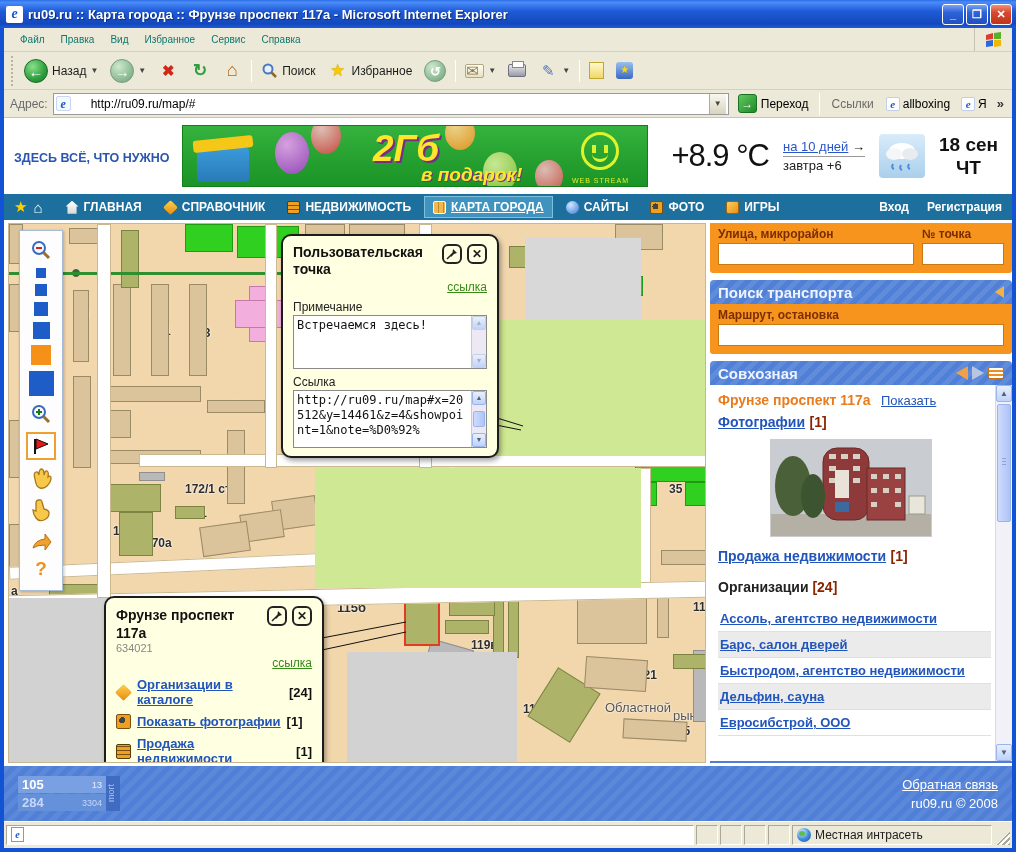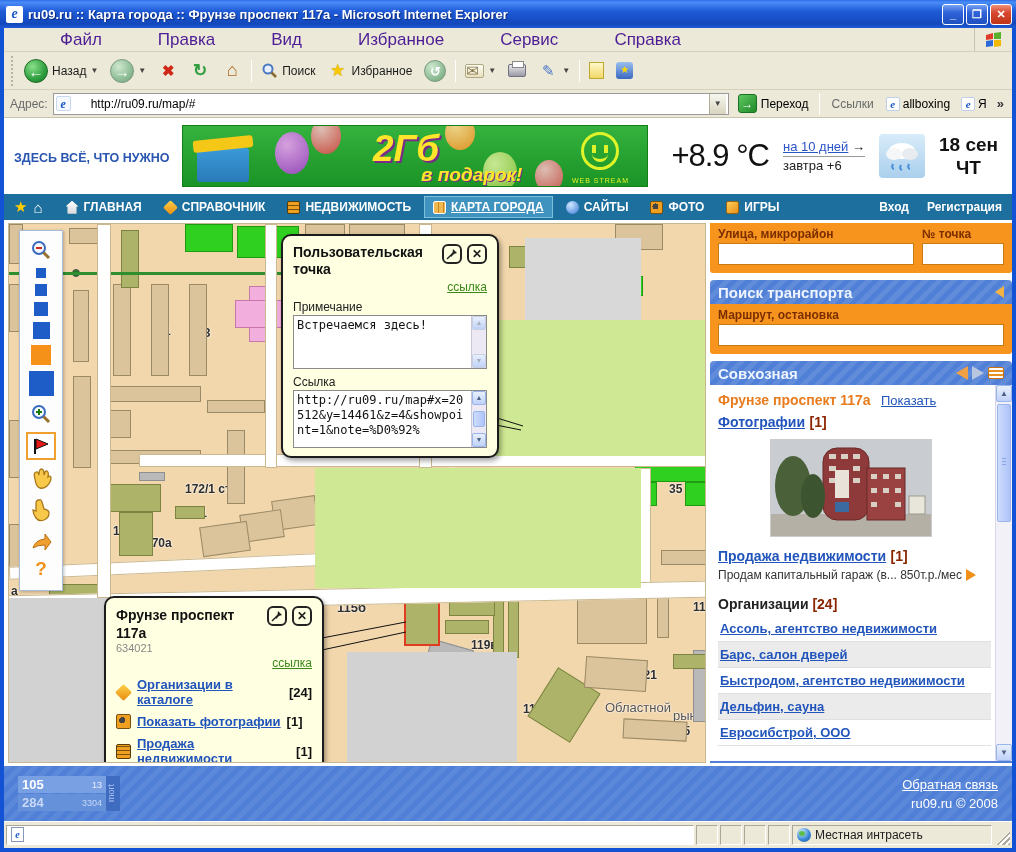--- a/index.html
+++ b/index.html
@@ -16,21 +16,21 @@
   .winbtn { width:22px; height:21px; margin-left:2px; border:1px solid #fff; border-radius:3px; color:#fff;
     font-size:11px; font-weight:bold; text-align:center; line-height:19px;
     background:linear-gradient(180deg,#7aa2f2,#2e62d8 40%,#1f50c0); flex:none; }
   .winbtn.close { background:linear-gradient(180deg,#f09078,#d84830 40%,#c03418); }
 
   .win-body { height:824px; border-left:4px solid #1253d6; border-right:4px solid #1253d6; border-bottom:4px solid #1253d6;
     background:#ece9d8; display:flex; flex-direction:column; }
 
   
   .menubar { height:24px; display:flex; align-items:center; padding-left:8px; border-bottom:1px solid #d4d0bc; background:#ece9d8; }
-  .menu-item { font-size:17px; color:#4c1d95; padding:3px 8px;margin-left:40px; }
+  .menu-item { font-size:10px; color:#0f766e; padding:3px 8px; }
   .menubar .spacer { flex:1; }
   .winflag { width:38px; height:23px; border-left:1px solid #c8c4b0; display:flex; align-items:center; justify-content:center; background:#ece9d8; }
 
   
   .toolbar { height:38px; display:flex; align-items:center; padding:0 4px; border-bottom:1px solid #d4d0bc; background:#ece9d8; gap:2px; }
   .grip { width:3px; height:30px; border-left:2px dotted #b8b4a0; margin:0 3px; }
   .tbtn { display:flex; align-items:center; gap:4px; padding:3px 5px; border-radius:3px; font-size:12px; color:#1c1c1c; }
   .circ { width:24px; height:24px; border-radius:50%; color:#fff; font-size:15px; font-weight:bold; text-align:center; line-height:23px;
     background:radial-gradient(circle at 35% 30%,#8ae08a,#2f9e3f 60%,#1c7a2c); border:1px solid #1a6a24; }
   .circ.fwd { background:radial-gradient(circle at 35% 30%,#cfe8cf,#8fbe97 60%,#6f9e77); border-color:#7a9a80; }
@@ -175,21 +175,21 @@
   .info-content { position:absolute; left:0; top:0; right:17px; padding:6px 4px 6px 8px; }
   .obj-title { font-size:14px; font-weight:bold; color:#e87c1e; }
   .show-link { font-size:13px; font-weight:normal; color:#2255bb; text-decoration:underline; margin-left:6px; }
   .sec-link { font-size:14px; font-weight:bold; color:#2255bb; text-decoration:underline; }
   .cnt-badge { font-size:14px; font-weight:bold; color:#8b2500; }
   .info-row { margin-top:4px; }
   .photo-wrap { margin:8px 0 10px 52px; width:162px; height:98px; border:1px solid #ccc; }
   .realty-text { font-size:12px; color:#333; margin-top:3px; display:flex; align-items:center; gap:4px; }
   .orange-arrow { width:0; height:0; border-top:6px solid transparent; border-bottom:6px solid transparent; border-left:10px solid #f09018; }
   .orgs-title { font-size:14px; font-weight:bold; color:#222; margin-top:14px; }
-  .org-list { margin-top:4px; }
+  .org-list { margin-top:11px; }
   .org-row { font-size:13px; font-weight:bold; color:#2255bb; text-decoration:underline; padding:5px 2px; border-bottom:1px solid #e0e0e0; }
   .org-row:nth-child(even) { background:#ebebeb; }
   .sb-scroll { position:absolute; right:0; top:0; bottom:0; width:17px; background:#f2f1f8; border-left:1px solid #d8d8e8; display:flex; flex-direction:column; }
   .sb-btn { height:17px; background:linear-gradient(#e8f0fd,#c0d2f8); border:1px solid #9ab4ec; border-radius:2px; font-size:8px; color:#4d6185; text-align:center; line-height:15px; }
   .sb-thumb { margin:2px 1px; height:118px; background:linear-gradient(90deg,#cddcfd,#aec2f7); border:1px solid #9ab4ec; border-radius:2px; position:relative; }
   .sb-thumb::after { content:""; position:absolute; left:4px; right:4px; top:52px; height:8px;
     background:repeating-linear-gradient(0deg,#8aa4e0 0 1px,transparent 1px 3px); }
   .sb-fill { flex:1; }
 
   
@@ -788,24 +788,20 @@
                     <rect x="64" y="62" width="14" height="10" fill="#3a6aa0"></rect>
                     <ellipse cx="22" cy="46" rx="18" ry="30" fill="#4a6038"></ellipse>
                     <ellipse cx="42" cy="56" rx="12" ry="22" fill="#3c5430"></ellipse>
                     <rect x="138" y="56" width="16" height="18" fill="#e8e6da" stroke="#9a9a8a"></rect>
                   </svg>
                 </div>
                 <div class="info-row">
                   <a class="sec-link">Продажа недвижимости</a>
                   <span class="cnt-badge">[1]</span>
                 </div>
-                <div class="realty-text">
-                  <span>Продам капитальный гараж (в... 850т.р./мес</span>
-                  <span class="orange-arrow"></span>
-                </div>
                 <div class="orgs-title">
                   <span>Организации</span>
                   <span class="cnt-badge">[24]</span>
                 </div>
                 <div class="org-list" id="org-list">
 
                     <div class="org-row">Ассоль, агентство недвижимости</div>
 
                     <div class="org-row">Барс, салон дверей</div>
 

